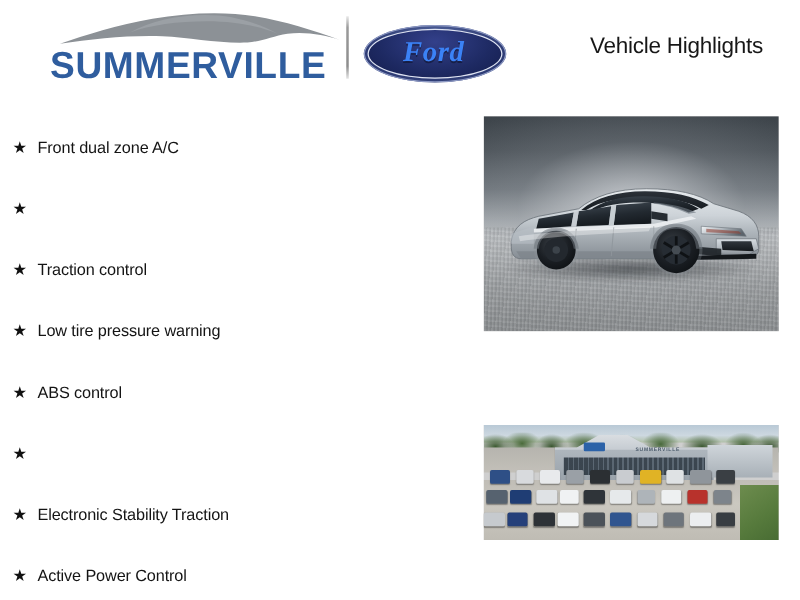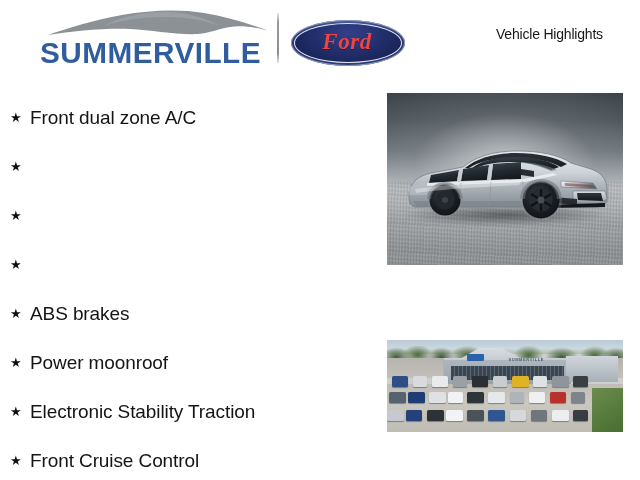--- a/index.html
+++ b/index.html
@@ -97,32 +97,32 @@
     top: 0;
     right: 0;
     bottom: 0;
     display: flex;
     align-items: center;
     justify-content: center;
     font-family: "Liberation Serif", serif;
     font-style: italic;
     font-weight: bold;
     font-size: 23px;
-    color: #ef4444;
+    color: #3b82f6;
     letter-spacing: 0.5px;
     text-shadow: 0 1px 0 rgba(0,0,0,0.35);
     padding-bottom: 2px;
     padding-right: 2px;
   }
 
   .page-title {
     position: absolute;
-    left: 496px;
+    left: 472px;
     top: 26px;
-    font-size: 14px;
+    font-size: 18px;
     letter-spacing: -0.2px;
     color: #171717;
     white-space: nowrap;
   }
 
   
   .feature-list {
     position: absolute;
     left: 0;
     top: 93px;
@@ -137,21 +137,21 @@
   }
   .feature-bullet {
     width: 20px;
     font-size: 13px;
     line-height: 1;
     color: #101010;
     flex: none;
     text-align: left;
   }
   .feature-label {
-    font-size: 19px;
+    font-size: 13px;
     color: #141414;
     letter-spacing: -0.1px;
     white-space: nowrap;
   }
 
   
   .photo {
     position: absolute;
     overflow: hidden;
     background: #cfcfcf;
@@ -353,44 +353,45 @@
     <span class="feature-bullet" data-interactable="false">★</span>
     <span class="feature-label" data-interactable="false">Front dual zone A/C</span>
   </div>
 
   <div class="feature-item" data-interactable="false">
     <span class="feature-bullet" data-interactable="false">★</span>
   </div>
 
   <div class="feature-item" data-interactable="false">
     <span class="feature-bullet" data-interactable="false">★</span>
-  </div>
-
-  <div class="feature-item" data-interactable="false">
-    <span class="feature-bullet" data-interactable="false">★</span>
-  </div>
-
-  <div class="feature-item" data-interactable="false">
-    <span class="feature-bullet" data-interactable="false">★</span>
-    <span class="feature-label" data-interactable="false">ABS brakes</span>
-  </div>
-
-  <div class="feature-item" data-interactable="false">
-    <span class="feature-bullet" data-interactable="false">★</span>
-    <span class="feature-label" data-interactable="false">Power moonroof</span>
+    <span class="feature-label" data-interactable="false">Traction control</span>
+  </div>
+
+  <div class="feature-item" data-interactable="false">
+    <span class="feature-bullet" data-interactable="false">★</span>
+    <span class="feature-label" data-interactable="false">Low tire pressure warning</span>
+  </div>
+
+  <div class="feature-item" data-interactable="false">
+    <span class="feature-bullet" data-interactable="false">★</span>
+    <span class="feature-label" data-interactable="false">ABS control</span>
+  </div>
+
+  <div class="feature-item" data-interactable="false">
+    <span class="feature-bullet" data-interactable="false">★</span>
   </div>
 
   <div class="feature-item" data-interactable="false">
     <span class="feature-bullet" data-interactable="false">★</span>
     <span class="feature-label" data-interactable="false">Electronic Stability Traction</span>
   </div>
 
   <div class="feature-item" data-interactable="false">
     <span class="feature-bullet" data-interactable="false">★</span>
-    <span class="feature-label" data-interactable="false">Front Cruise Control</span>
+    <span class="feature-label" data-interactable="false">Active Power Control</span>
   </div>
 
 </div>
 
 <div class="photo photo-vehicle" data-interactable="true">
   <div class="studio-bg" data-interactable="false"></div>
   <div class="studio-floor-grain" data-interactable="false"></div>
   <div class="car-shadow" data-interactable="false"></div>
 
   <svg class="car-svg" viewBox="0 0 210 88" data-interactable="false" aria-hidden="true">

